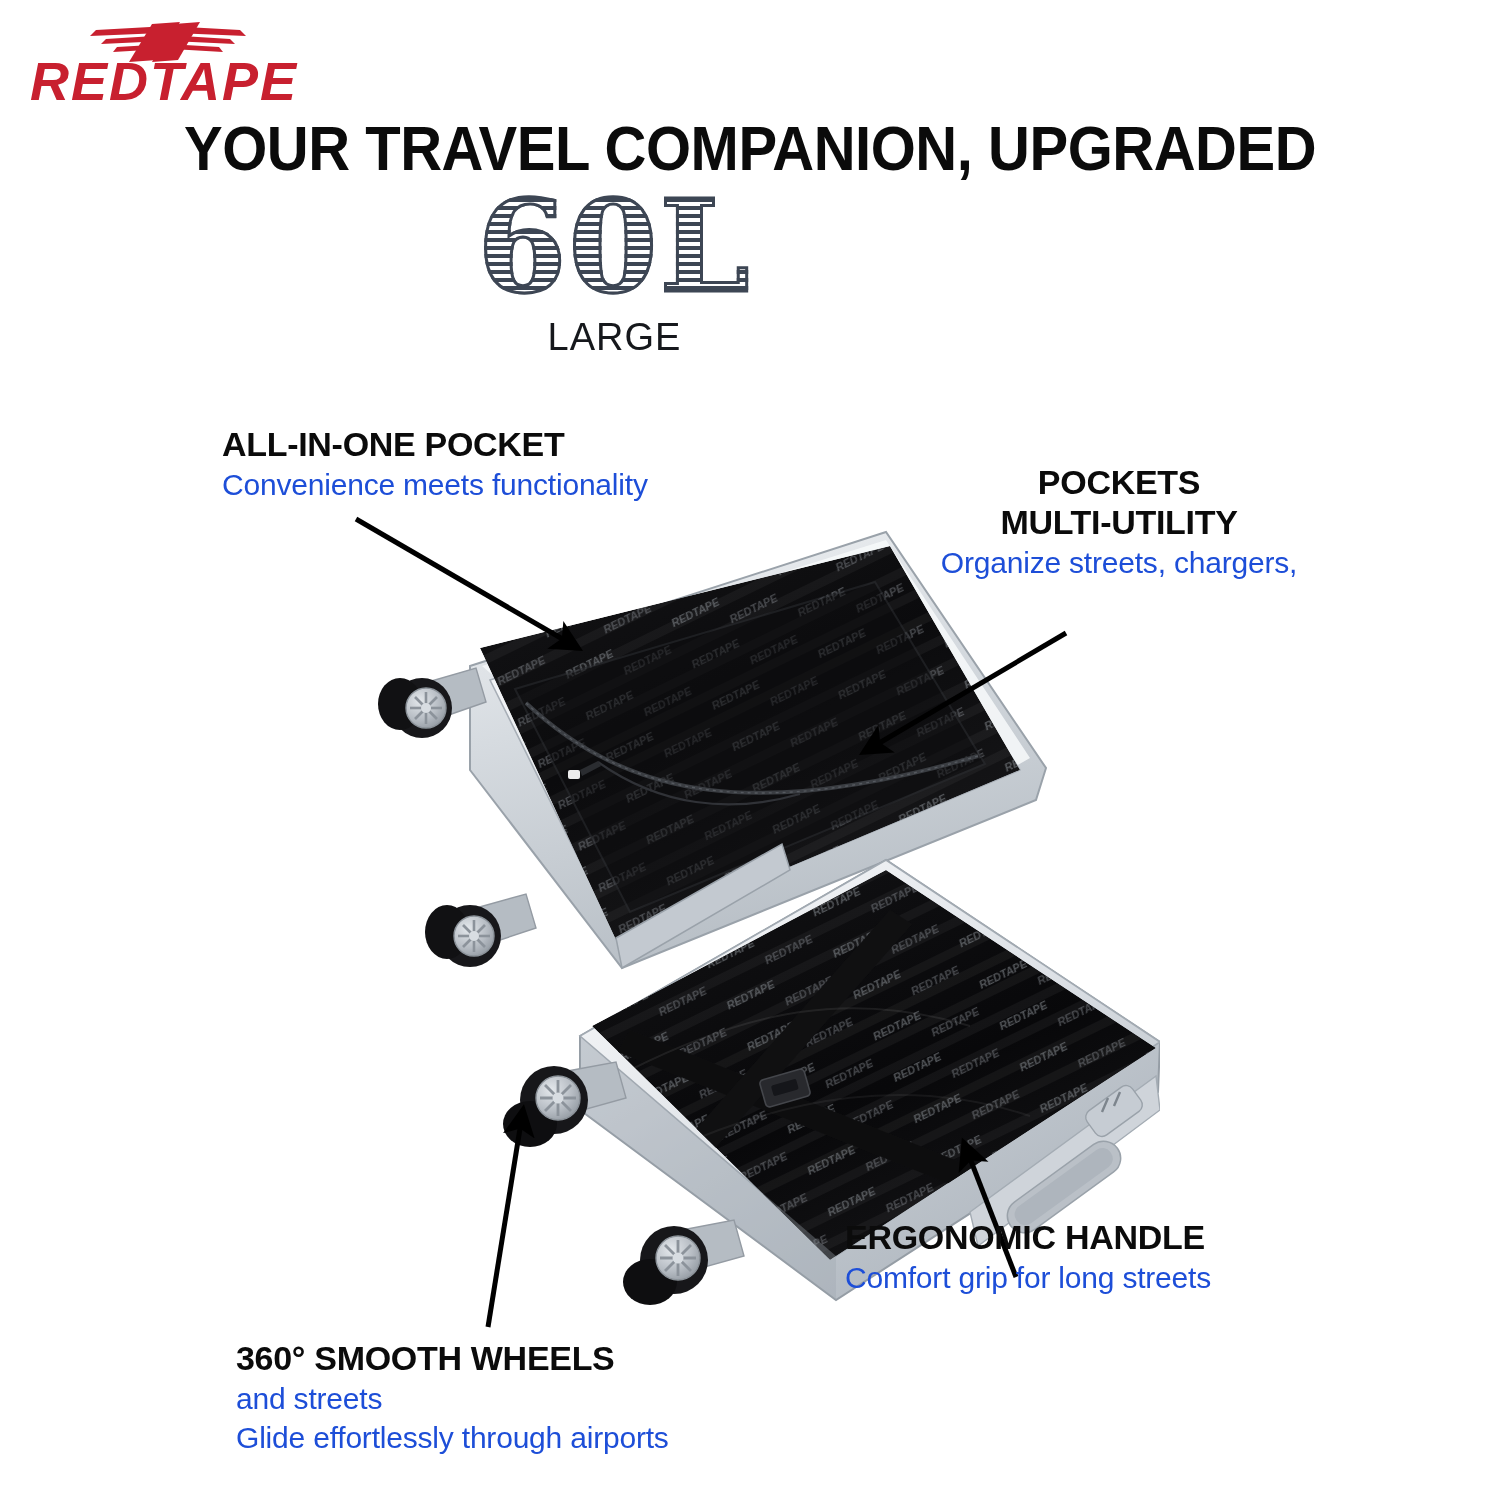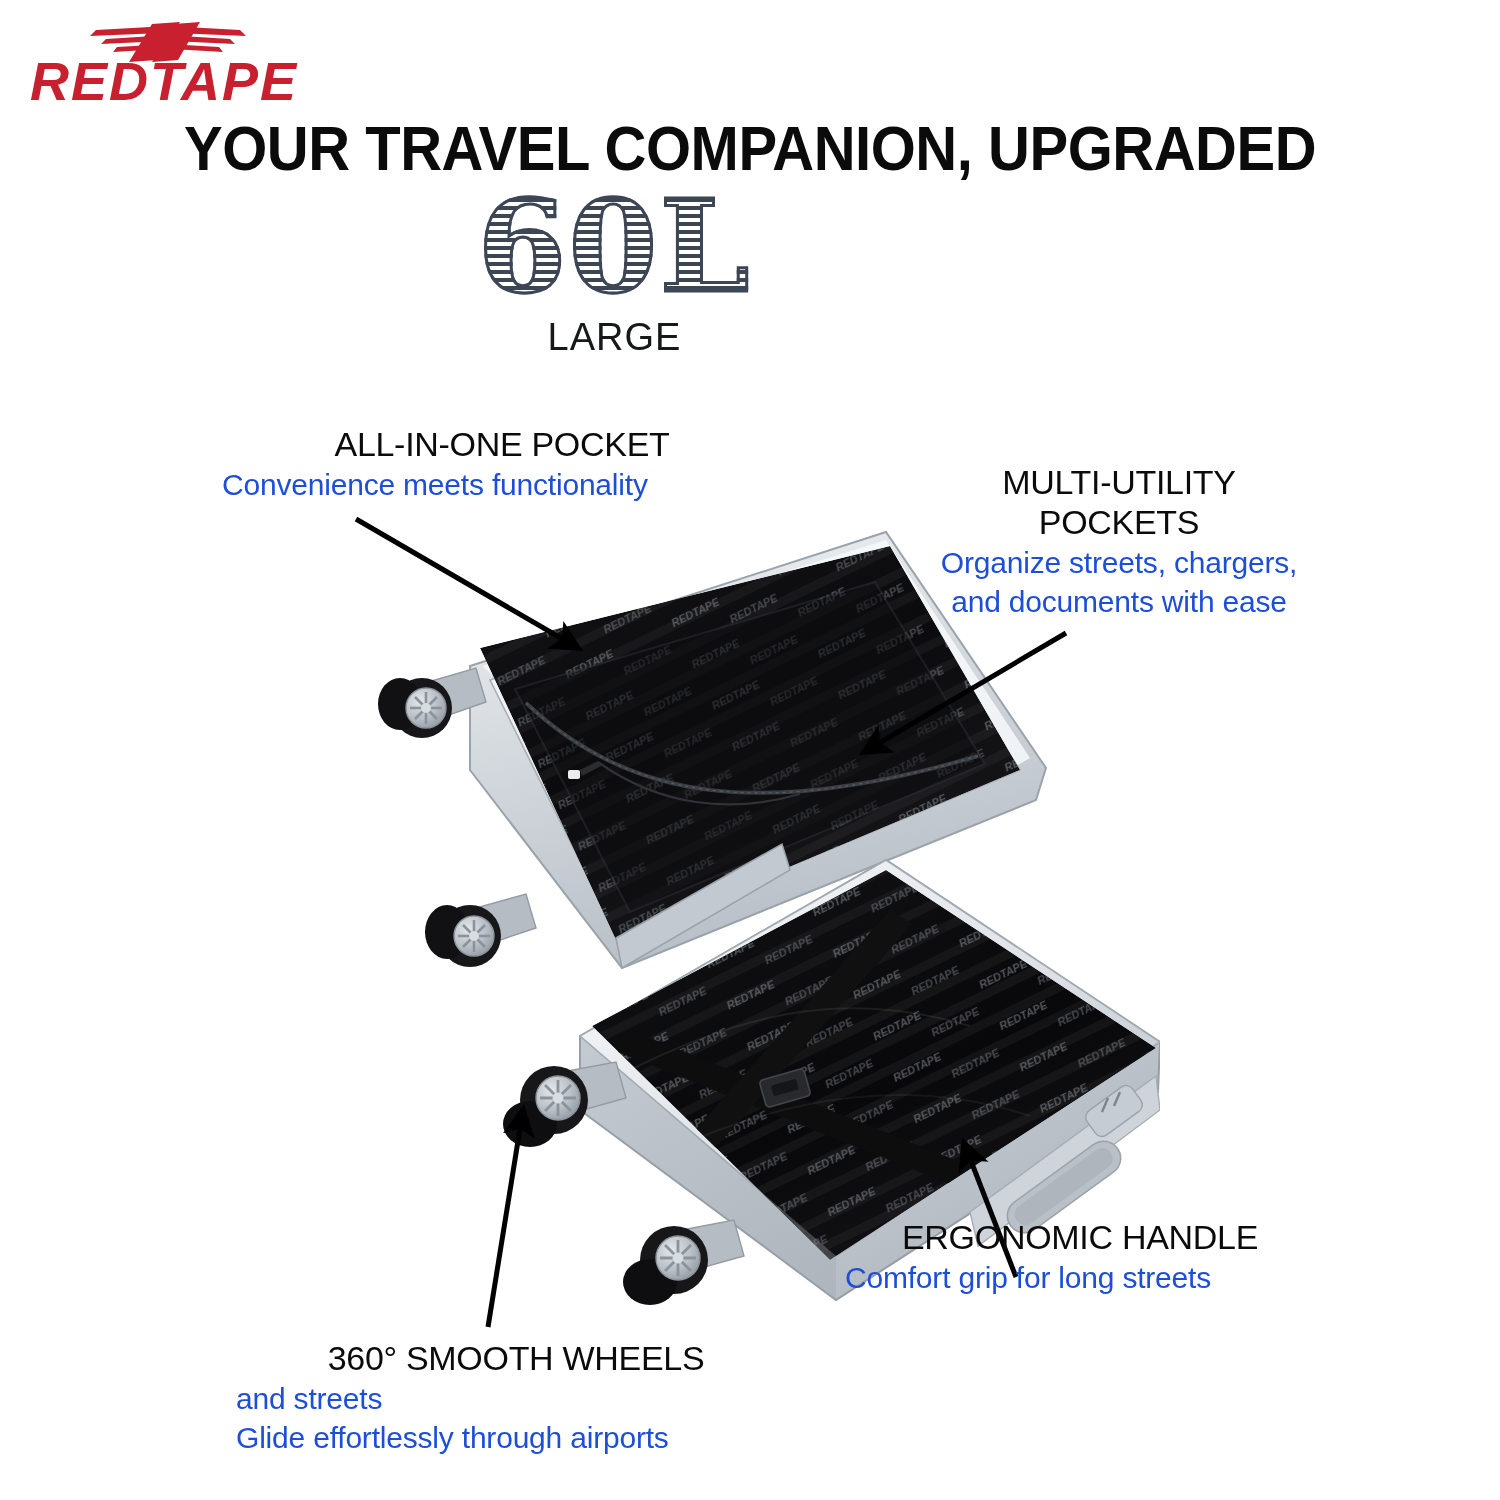--- a/index.html
+++ b/index.html
@@ -77,27 +77,26 @@
     margin-top: 6px;
     font-size: 38px;
     font-weight: 400;
     letter-spacing: 1px;
     color: #16181c;
   }
 
   
   .callout { position: absolute; }
   .callout-title {
-    font-weight: normal;
+    font-weight: bold;
     font-size: 34px;
     line-height: 1.18;
     color: #0b0b0b;
     letter-spacing: -0.3px;
     margin: 0;
-    text-align: center;
   }
   .callout-desc {
     font-weight: 400;
     font-size: 30px;
     line-height: 1.24;
     color: #1d4ed8;
     letter-spacing: -0.2px;
     margin: 2px 0 0 0;
   }
 
@@ -351,24 +350,23 @@
 
     <line x1="1016" y1="1277" x2="964" y2="1143" stroke="#000000" stroke-width="5" marker-end="url(#arrowHead)"></line>
   </svg>
 
   <div id="callout-all-in-one" class="callout">
     <p class="callout-title">ALL-IN-ONE POCKET</p>
     <p class="callout-desc">Convenience meets functionality</p>
   </div>
 
   <div id="callout-multi" class="callout">
+    <p class="callout-title">POCKETS</p>
     <p class="callout-title">MULTI-UTILITY</p>
-    <p class="callout-title">POCKETS</p>
     <p class="callout-desc">Organize streets, chargers,</p>
-    <p class="callout-desc">and documents with ease</p>
   </div>
 
   <div id="callout-wheels" class="callout">
     <p class="callout-title">360° SMOOTH WHEELS</p>
     <p class="callout-desc">and streets</p>
     <p class="callout-desc">Glide effortlessly through airports</p>
   </div>
 
   <div id="callout-handle" class="callout">
     <p class="callout-title">ERGONOMIC HANDLE</p>

